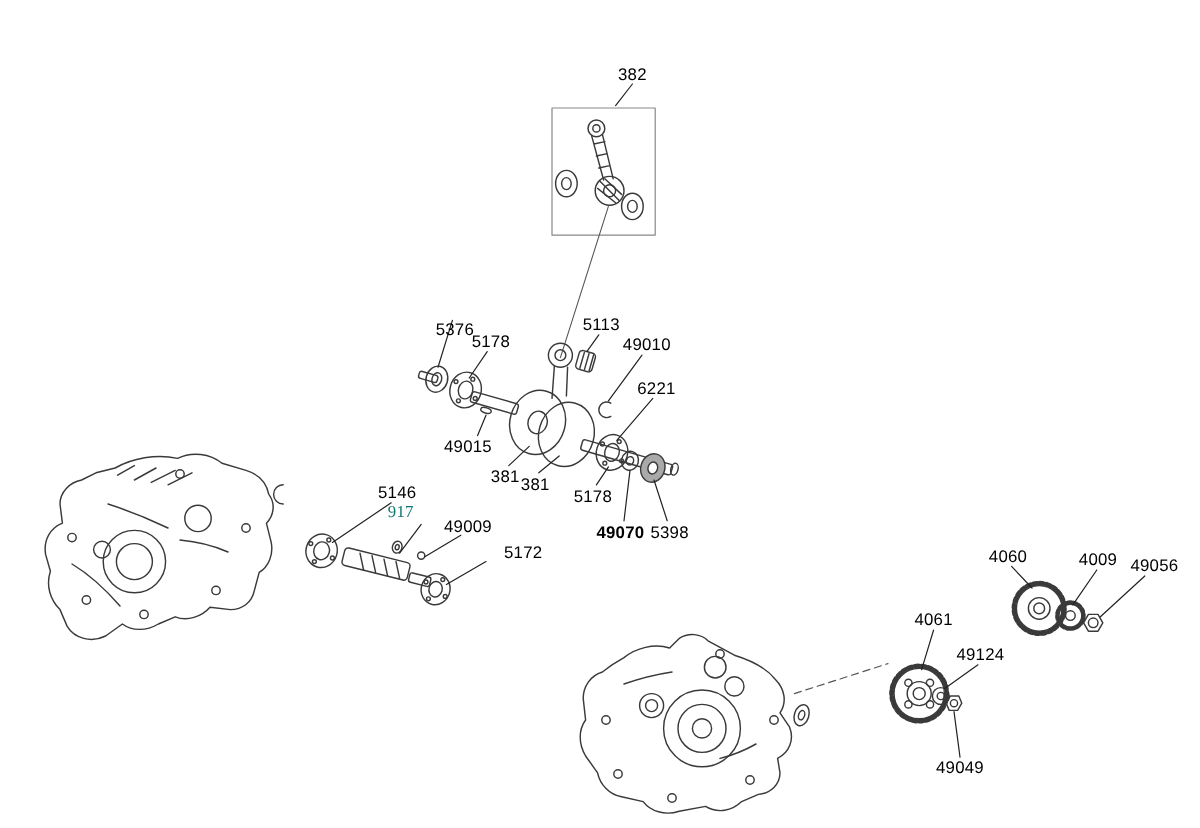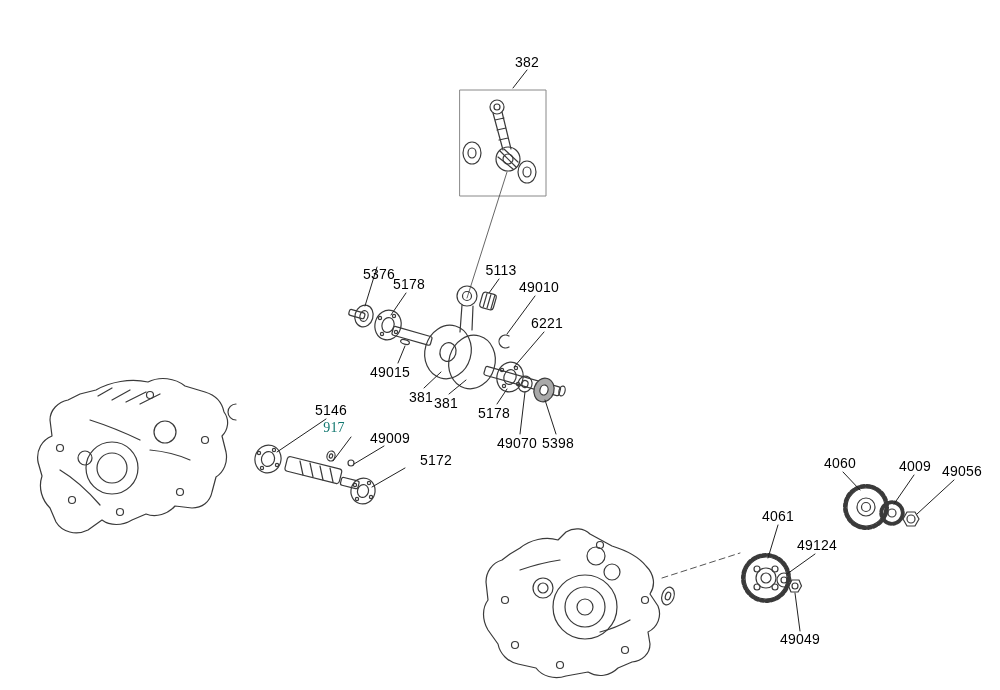--- a/index.html
+++ b/index.html
@@ -221,21 +221,21 @@
       <div class="part-label" style="left: 527px; top: 62px; color: rgb(0, 0, 0);">382</div>
       <div class="part-label" style="left: 379px; top: 258px; color: rgb(0, 0, 0); margin-top: 16px;">5376</div>
       <div class="part-label" style="left: 409px; top: 284px; color: rgb(0, 0, 0);">5178</div>
       <div class="part-label" style="left: 501px; top: 270px; color: rgb(0, 0, 0);">5113</div>
       <div class="part-label" style="left: 539px; top: 287px; color: rgb(0, 0, 0);">49010</div>
       <div class="part-label" style="left: 547px; top: 323px; color: rgb(0, 0, 0);">6221</div>
       <div class="part-label" style="left: 390px; top: 372px; color: rgb(0, 0, 0);">49015</div>
       <div class="part-label" style="left: 421px; top: 397px; color: rgb(0, 0, 0);">381</div>
       <div class="part-label" style="left: 446px; top: 403px; color: rgb(0, 0, 0);">381</div>
       <div class="part-label" style="left: 494px; top: 413px; color: rgb(0, 0, 0);">5178</div>
-      <div class="part-label" style="left: 517px; top: 443px; color: rgb(0, 0, 0);">49070</div>
+      <div class="part-label" style="left: 517px; top: 443px; color: rgb(0, 0, 0); font-weight: bold;">49070</div>
       <div class="part-label" style="left: 558px; top: 443px; color: rgb(0, 0, 0);">5398</div>
       <div class="part-label" style="left: 331px; top: 410px; color: rgb(0, 0, 0);">5146</div>
       <div class="part-label" style="left: 334px; top: 428px; color: #0f766e; font-family: Liberation Serif, serif;">917</div>
       <div class="part-label" style="left: 390px; top: 438px; color: rgb(0, 0, 0);">49009</div>
       <div class="part-label" style="left: 412px; top: 460px; color: rgb(0, 0, 0); margin-left: 24px;">5172</div>
       <div class="part-label" style="left: 840px; top: 463px; color: rgb(0, 0, 0);">4060</div>
       <div class="part-label" style="left: 915px; top: 466px; color: rgb(0, 0, 0);">4009</div>
       <div class="part-label" style="left: 962px; top: 471px; color: rgb(0, 0, 0);">49056</div>
       <div class="part-label" style="left: 778px; top: 516px; color: rgb(0, 0, 0);">4061</div>
       <div class="part-label" style="left: 817px; top: 545px; color: rgb(0, 0, 0);">49124</div>

